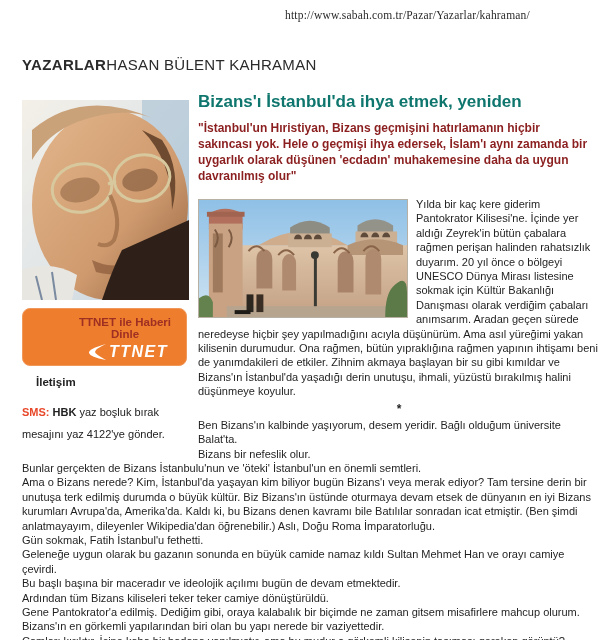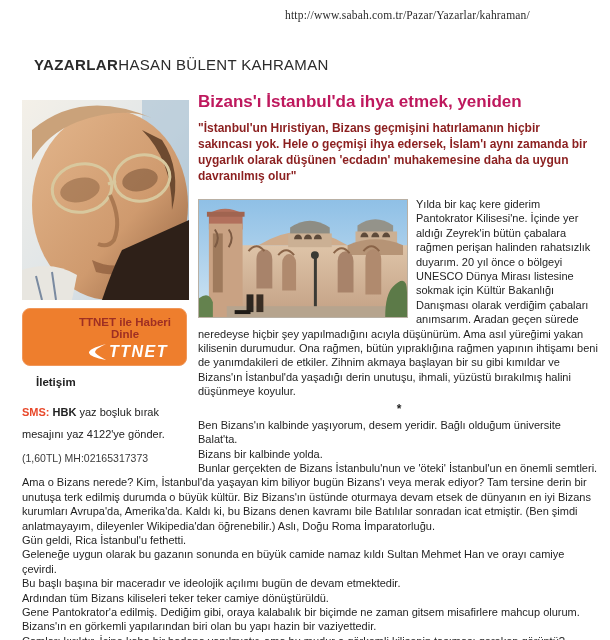--- a/index.html
+++ b/index.html
@@ -12,21 +12,21 @@
     color:#1f1f1f;
     overflow:hidden;
   }
   .url-line {
     position:absolute; top:9px; left:285px;
     font-family:"Liberation Serif", serif;
     font-size:11.5px; color:#2a2a2a;
     letter-spacing:0.2px;
   }
   .header {
-    position:absolute; top:56px; left:34px;
+    position:absolute; top:56px; left:22px;
     font-size:15px; color:#2b2b2b;
     white-space:nowrap;
   }
   .header .section { font-weight:bold; letter-spacing:0.4px; }
   .header .author { font-weight:normal; letter-spacing:0.3px; }
 
   .main {
     position:absolute; top:90px; left:22px;
     width:578px;
   }
@@ -62,21 +62,21 @@
     margin:9px 0 0 0;
     font-size:11px; line-height:22px; color:#222;
     width:165px;
   }
   .sms-label { color:#e8482a; font-weight:bold; }
   .sms-code  { font-weight:bold; }
   .sms-price { margin-top:2px; font-size:10.5px; color:#3a3a3a; }
 
   
   .article-title {
-    font-size:17px; font-weight:bold; color:#be185d;
+    font-size:17px; font-weight:bold; color:#0f766e;
     margin:2px 0 8px 0;
   }
   .article-quote {
     font-size:12px; font-weight:bold; color:#8b1f1f;
     line-height:16px;
     padding-right:8px;
     margin-bottom:13px;
   }
   .church-photo {
     float:left;
@@ -147,21 +147,20 @@
           </svg>
           <span>TTNET</span>
         </div>
       </div>
 
       <div class="contact-label">İletişim</div>
 
       <div class="sms-block">
         <span class="sms-label">SMS:</span>
         <span class="sms-code">HBK</span><span> yaz boşluk bırak mesajını yaz 4122'ye gönder.</span>
-        <div class="sms-price">(1,60TL) MH:02165317373</div>
       </div>
     </div>
 
     <div class="article">
       <div class="article-title">Bizans'ı İstanbul'da ihya etmek, yeniden</div>
       <div class="article-quote">"İstanbul'un Hıristiyan, Bizans geçmişini hatırlamanın hiçbir sakıncası yok. Hele o geçmişi ihya edersek, İslam'ı aynı zamanda bir uygarlık olarak düşünen 'ecdadın' muhakemesine daha da uygun davranılmış olur"</div>
 
       <div class="body">
         <svg class="church-photo" viewBox="0 0 210 119" preserveAspectRatio="none">
           <defs>
@@ -207,28 +206,28 @@
           <rect x="48" y="96" width="7" height="18" fill="#2c2620"></rect>
           <rect x="58" y="96" width="7" height="18" fill="#3a2e24"></rect>
           <rect x="36" y="112" width="16" height="4" fill="#1e1a16"></rect>
           <path d="M196,88 q14,-14 14,6 L210,119 L188,119 Q188,96 196,88 Z" fill="#5c7a48"></path>
           <path d="M0,100 q10,-8 14,4 L14,119 L0,119 Z" fill="#64824e"></path>
         </svg>
 
         <p><span class="b">Yılda</span><span> bir kaç kere giderim </span><span class="b">Pantokrator</span><span> Kilisesi'ne. İçinde yer aldığı </span><span class="b">Zeyrek</span><span>'in bütün çabalara rağmen perişan halinden rahatsızlık duyarım. 20 yıl önce o bölgeyi UNESCO Dünya Mirası listesine sokmak için Kültür Bakanlığı Danışması olarak verdiğim çabaları anımsarım. Aradan geçen sürede neredeyse hiçbir şey yapılmadığını acıyla düşünürüm. Ama asıl yüreğimi yakan kilisenin durumudur. Ona rağmen, bütün yıpraklığına rağmen yapının ihtişamı beni de yanımdakileri de etkiler. Zihnim akmaya başlayan bir su gibi kımıldar ve Bizans'ın İstanbul'da yaşadığı derin unutuşu, ihmali, yüzüstü bırakılmış halini düşünmeye koyulur.</span></p>
         <div class="sep">*</div>
         <p><span>Ben Bizans'ın kalbinde yaşıyorum, desem yeridir. Bağlı olduğum üniversite </span><span class="b">Balat</span><span>'ta.</span></p>
-        <p><span class="b">Bizans</span><span> bir kalbinde yolda.</span></p>
+        <p><span class="b">Bizans</span><span> bir nefeslik olur.</span></p>
         <p><span>Bunlar gerçekten de Bizans İstanbulu'nun ve 'öteki' İstanbul'un en önemli semtleri.</span></p>
         <p><span>Ama o Bizans nerede? Kim, İstanbul'da yaşayan kim biliyor bugün Bizans'ı veya merak ediyor? Tam tersine derin bir unutuşa terk edilmiş durumda o büyük kültür. Biz Bizans'ın üstünde oturmaya devam etsek de dünyanın en iyi Bizans kurumları Avrupa'da, Amerika'da. Kaldı ki, bu Bizans denen kavramı bile Batılılar sonradan icat etmiştir. (Ben şimdi anlatmayayım, dileyenler Wikipedia'dan öğrenebilir.) Aslı, Doğu Roma İmparatorluğu.</span></p>
-        <p><span>Gün geldi, Rica İstanbul'u fethetti.</span></p>
+        <p><span>Gün sokmak, Fatih İstanbul'u fethetti.</span></p>
         <p><span>Geleneğe uygun olarak bu gazanın sonunda en büyük camide namaz kıldı Sultan Mehmet Han ve orayı camiye çevirdi.</span></p>
         <p><span>Bu başlı başına bir maceradır ve ideolojik açılımı bugün de devam etmektedir.</span></p>
         <p><span>Ardından tüm Bizans kiliseleri teker teker camiye dönüştürüldü.</span></p>
         <p><span>Gene Pantokrator'a edilmiş. Dediğim gibi, oraya kalabalık bir biçimde ne zaman gitsem misafirlere mahcup olurum.</span></p>
-        <p><span>Bizans'ın en görkemli yapılarından biri olan bu yapı hazin bir vaziyettedir.</span></p>
+        <p><span>Bizans'ın en görkemli yapılarından biri olan bu yapı nerede bir vaziyettedir.</span></p>
         <p><span>Camları kırıktır. İçine kaba bir badana yapılmıştır, ama bu mudur o görkemli kilisenin taşıması gereken görüntü? İmama sorduğumda cami cemaatinin birkaç kişiyi geçmediğini söyler. Rica ederim, büyük bir anlayışla halıyı kaldırırız birlikte ve yerdeki mozaiklere bakarız.</span></p>
 
       </div>
     </div>
 
   </div>
 </div>
 
 </body></html>

